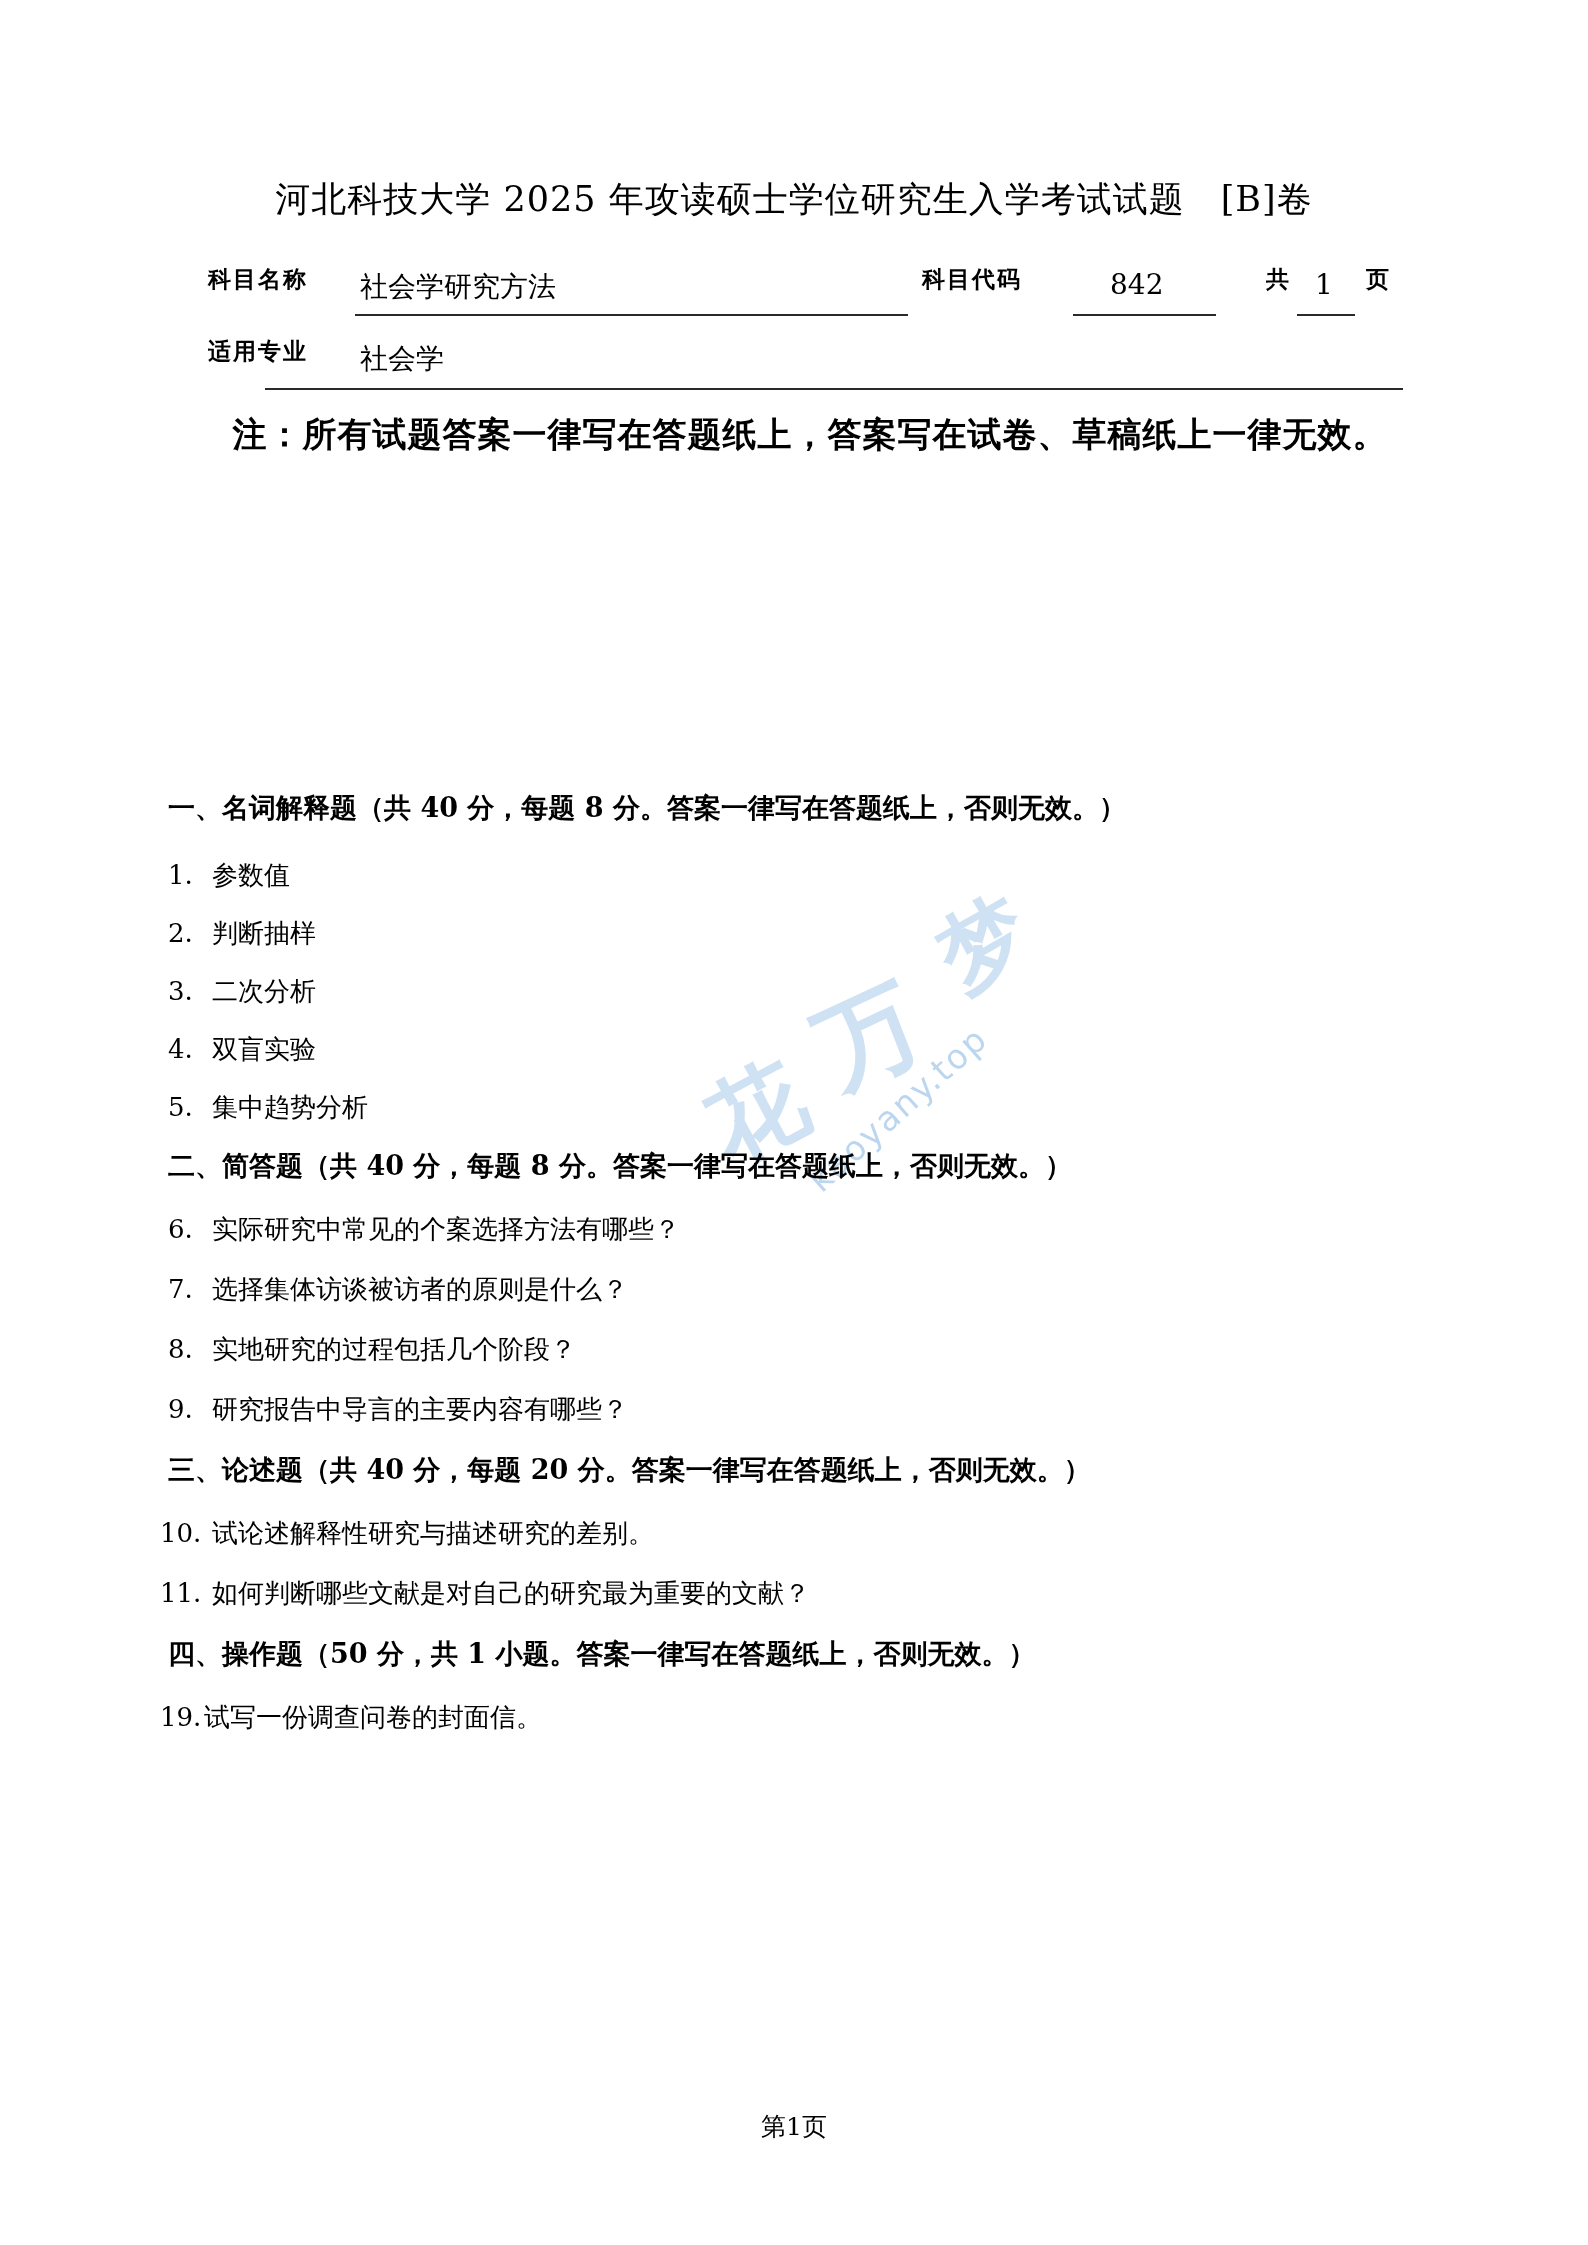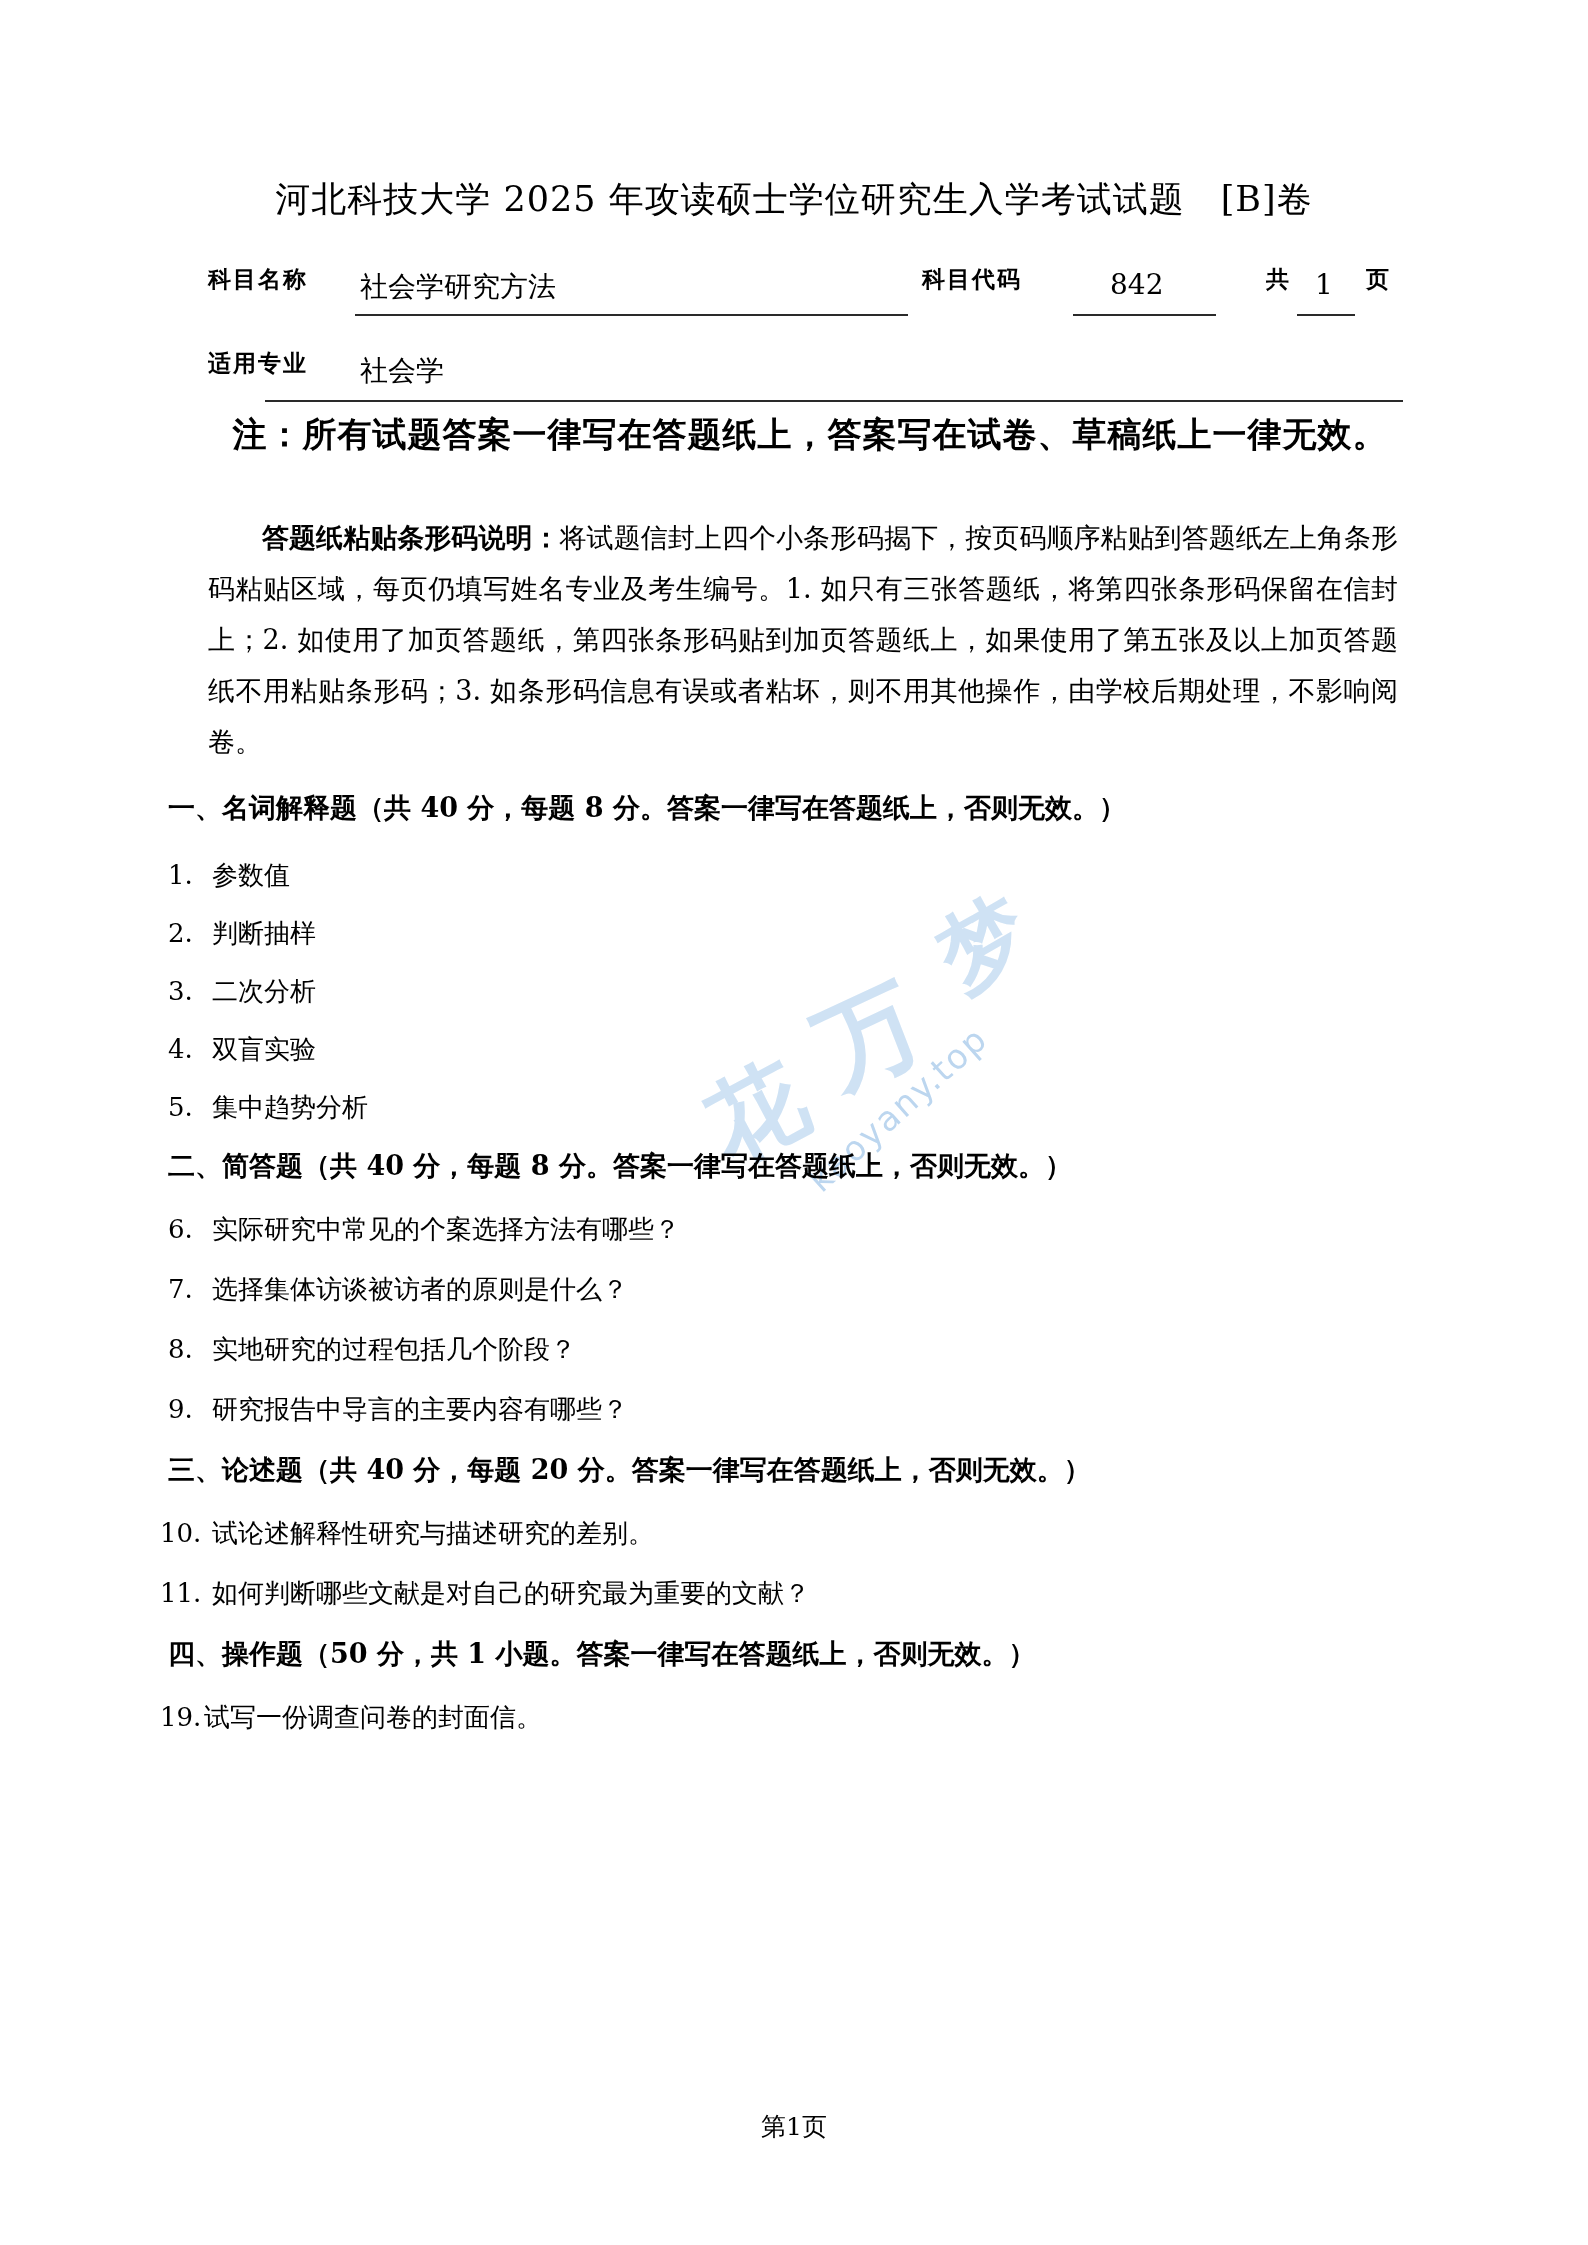--- a/index.html
+++ b/index.html
@@ -66,21 +66,21 @@
   }
 
   .meta-row {
     position: absolute;
     left: 0;
     width: 1588px;
     height: 56px;
     z-index: 2;
   }
   .meta-row-1 { top: 262px; }
-  .meta-row-2 { top: 346px; }
+  .meta-row-2 { top: 334px; }
 
   .meta-label {
     position: absolute;
     font-size: 23px;
     font-weight: bold;
     white-space: nowrap;
     letter-spacing: 2px;
   }
   .meta-value {
     position: absolute;
@@ -200,23 +200,20 @@
   </div>
 
   <div class="meta-row meta-row-2">
     <span class="meta-label lbl-major">适用专业</span>
     <span class="meta-value val-major">社会学</span>
     <span class="rule rule-major"></span>
   </div>
 
   <div class="note">注：所有试题答案一律写在答题纸上，答案写在试卷、草稿纸上一律无效。</div>
 
-  <div class="barcode-para">
-    <b>答题纸粘贴条形码说明：</b><span>将试题信封上四个小条形码揭下，按页码顺序粘贴到答题纸左上角条形码粘贴区域，每页仍填写姓名专业及考生编号。1. 如只有三张答题纸，将第四张条形码保留在信封上；2. 如使用了加页答题纸，第四张条形码贴到加页答题纸上，如果使用了第五张及以上加页答题纸不用粘贴条形码；3. 如条形码信息有误或者粘坏，则不用其他操作，由学校后期处理，不影响阅卷。</span>
-  </div>
 
   <div id="sections-host">
       <div class="section-head" style="top: 790px; left: 168px;">一、名词解释题（共 40 分，每题 8 分。答案一律写在答题纸上，否则无效。）</div>
       <div class="q-item" style="top: 858px; left: 168px;"><span class="q-num" style="width: 44px;">1.</span><span>参数值</span></div>
       <div class="q-item" style="top: 916px; left: 168px;"><span class="q-num" style="width: 44px;">2.</span><span>判断抽样</span></div>
       <div class="q-item" style="top: 974px; left: 168px;"><span class="q-num" style="width: 44px;">3.</span><span>二次分析</span></div>
       <div class="q-item" style="top: 1032px; left: 168px;"><span class="q-num" style="width: 44px;">4.</span><span>双盲实验</span></div>
       <div class="q-item" style="top: 1090px; left: 168px;"><span class="q-num" style="width: 44px;">5.</span><span>集中趋势分析</span></div>
       <div class="section-head" style="top: 1148px; left: 168px;">二、简答题（共 40 分，每题 8 分。答案一律写在答题纸上，否则无效。）</div>
       <div class="q-item" style="top: 1212px; left: 168px;"><span class="q-num" style="width: 44px;">6.</span><span>实际研究中常见的个案选择方法有哪些？</span></div>

